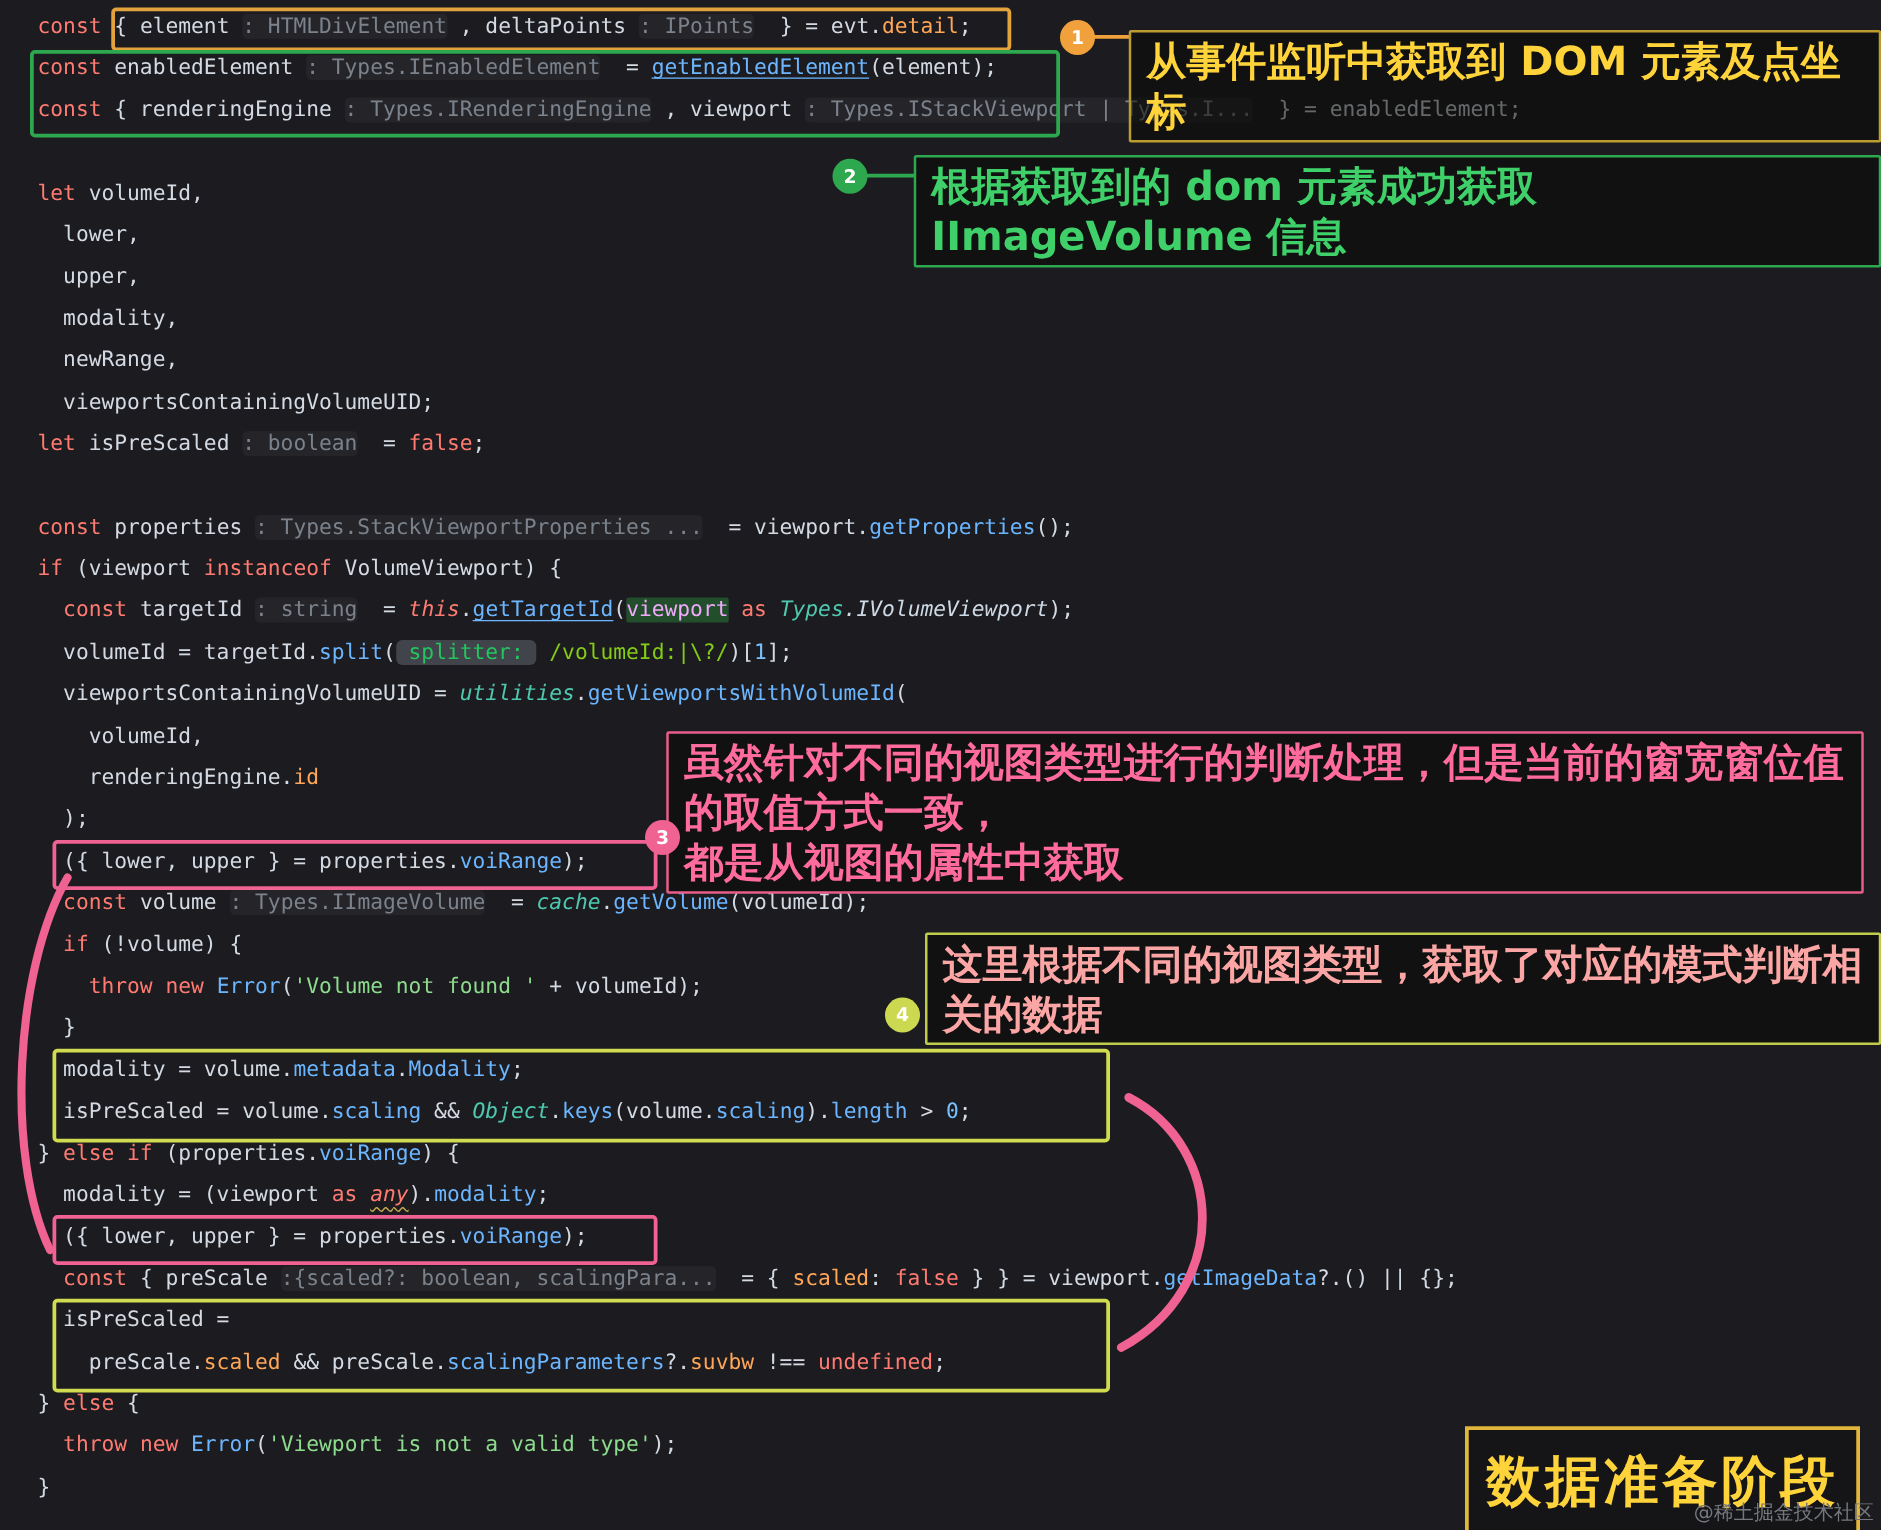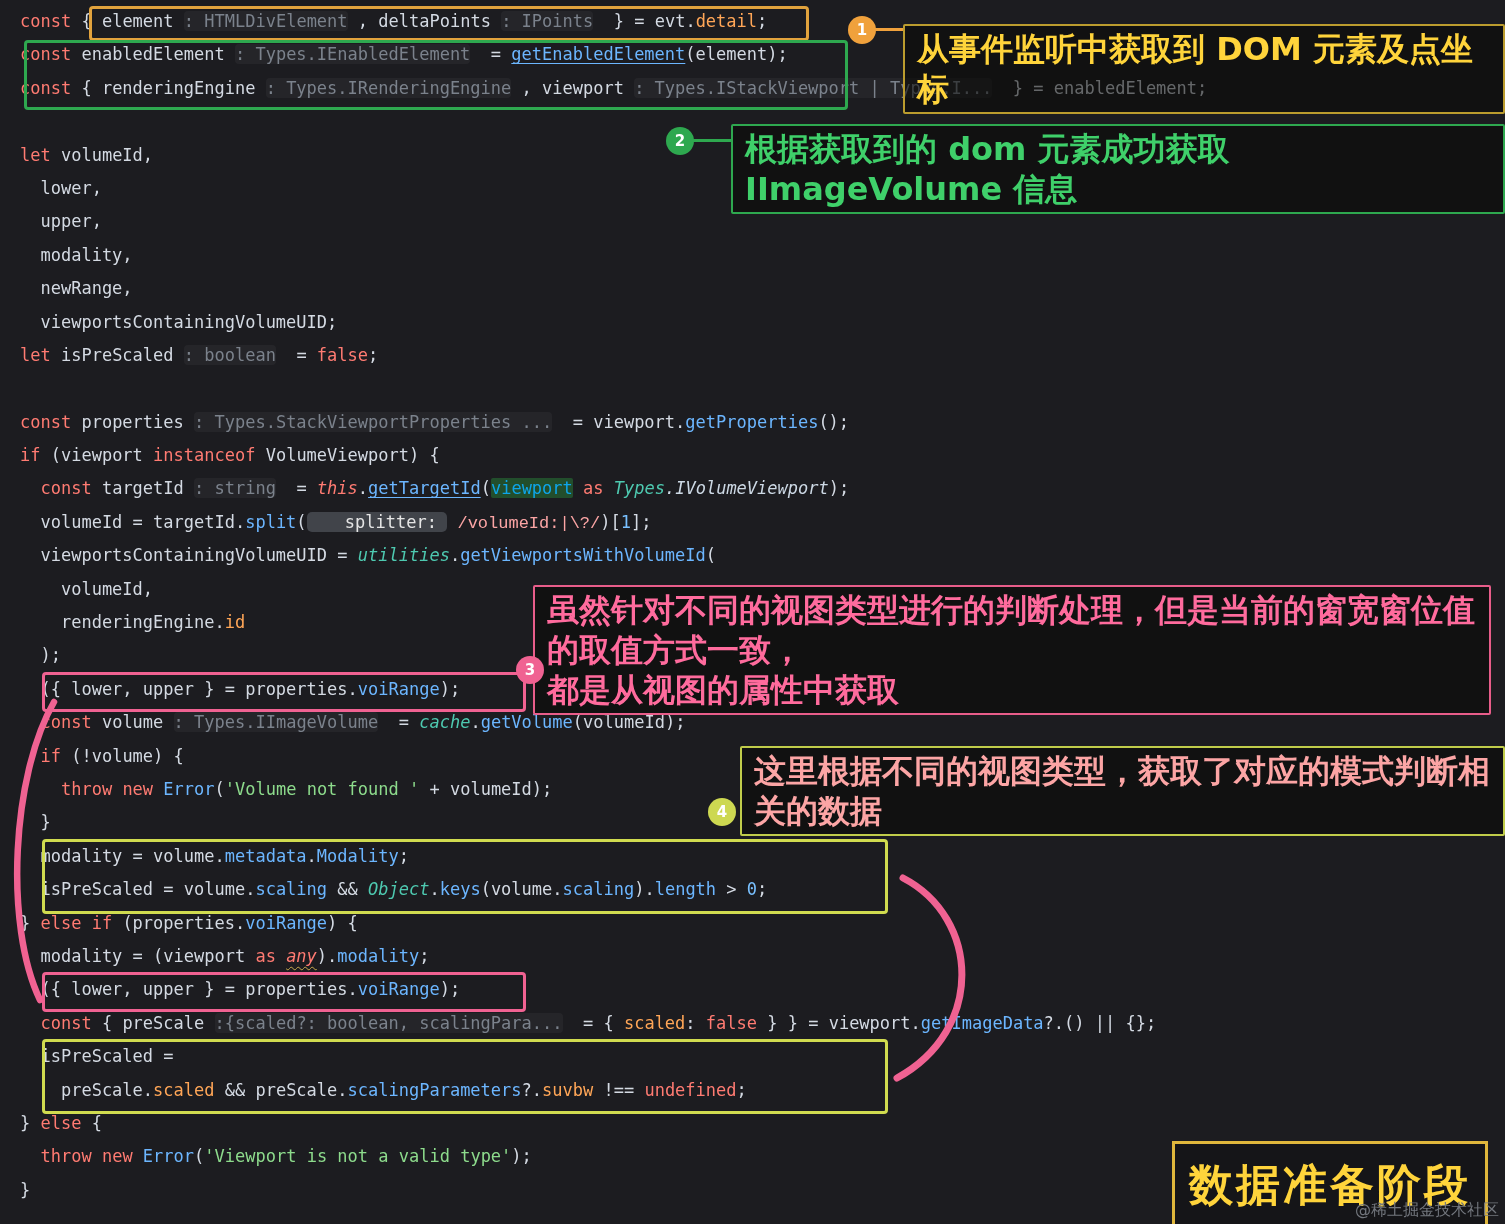--- a/index.html
+++ b/index.html
@@ -3,39 +3,39 @@
 <meta charset="utf-8">
 <style>
   html,body{margin:0;padding:0;}
   body{
     width:1505px;height:1224px;position:relative;overflow:hidden;
     background:#1c1c20;
     font-family:"DejaVu Sans Mono",monospace;
   }
   
   #code{
-    position:absolute;left:20px;top:5px;margin:0;
+    position:absolute;left:30px;top:5px;margin:0;
     font-size:17px;line-height:33.4px;
   }
   .code-line{height:33.4px;white-space:pre;}
   .tk-pl  {color:#d4dae3;}
   .tk-kw  {color:#ff7b72;}
   .tk-fn  {color:#6cb6ff;}
   .tk-fnu {color:#6cb6ff;text-decoration:underline;text-underline-offset:3px;cursor:pointer;}
   .tk-prop{color:#ffa657;}
   .tk-str {color:#8ddb8c;}
   .tk-num {color:#79c0ff;}
-  .tk-re  {color:#fca5a5;font-family:Liberation Mono, monospace;}
+  .tk-re  {color:#84cc16;}
   .tk-ns  {color:#4ec9b0;font-style:italic;}
   .tk-ti  {color:#cdd9e5;font-style:italic;}
   .tk-th  {color:#ff7b72;font-style:italic;}
   .tk-any {color:#ff7b72;font-style:italic;text-decoration:underline wavy #c7a94c 1px;text-underline-offset:4px;}
   .tk-hint{color:#7b828c;background:rgba(255,255,255,0.045);border-radius:4px;}
-  .tk-chip{color:#e5e5e5;background:#41444a;border-radius:5px;padding-left:28px;}
-  .tk-occ {color:#0ea5e9;background:rgba(46,160,67,0.38);border-radius:2px;text-align:right;}
+  .tk-chip{color:#22c55e;background:#41444a;border-radius:5px;}
+  .tk-occ {color:#f0abfc;background:rgba(46,160,67,0.38);border-radius:2px;text-align:right;}
   
   .hbox{position:absolute;border:3px solid;border-radius:4px;pointer-events:none;}
   .badge{
     position:absolute;width:28px;height:28px;border-radius:50%;
     display:flex;align-items:center;justify-content:center;
     color:#fff;font-family:"DejaVu Sans",sans-serif;font-size:15px;font-weight:700;z-index:5;
   }
   .conn{position:absolute;height:3px;z-index:4;}
   .note{
     position:absolute;font-family:"DejaVu Sans",sans-serif;font-weight:700;

